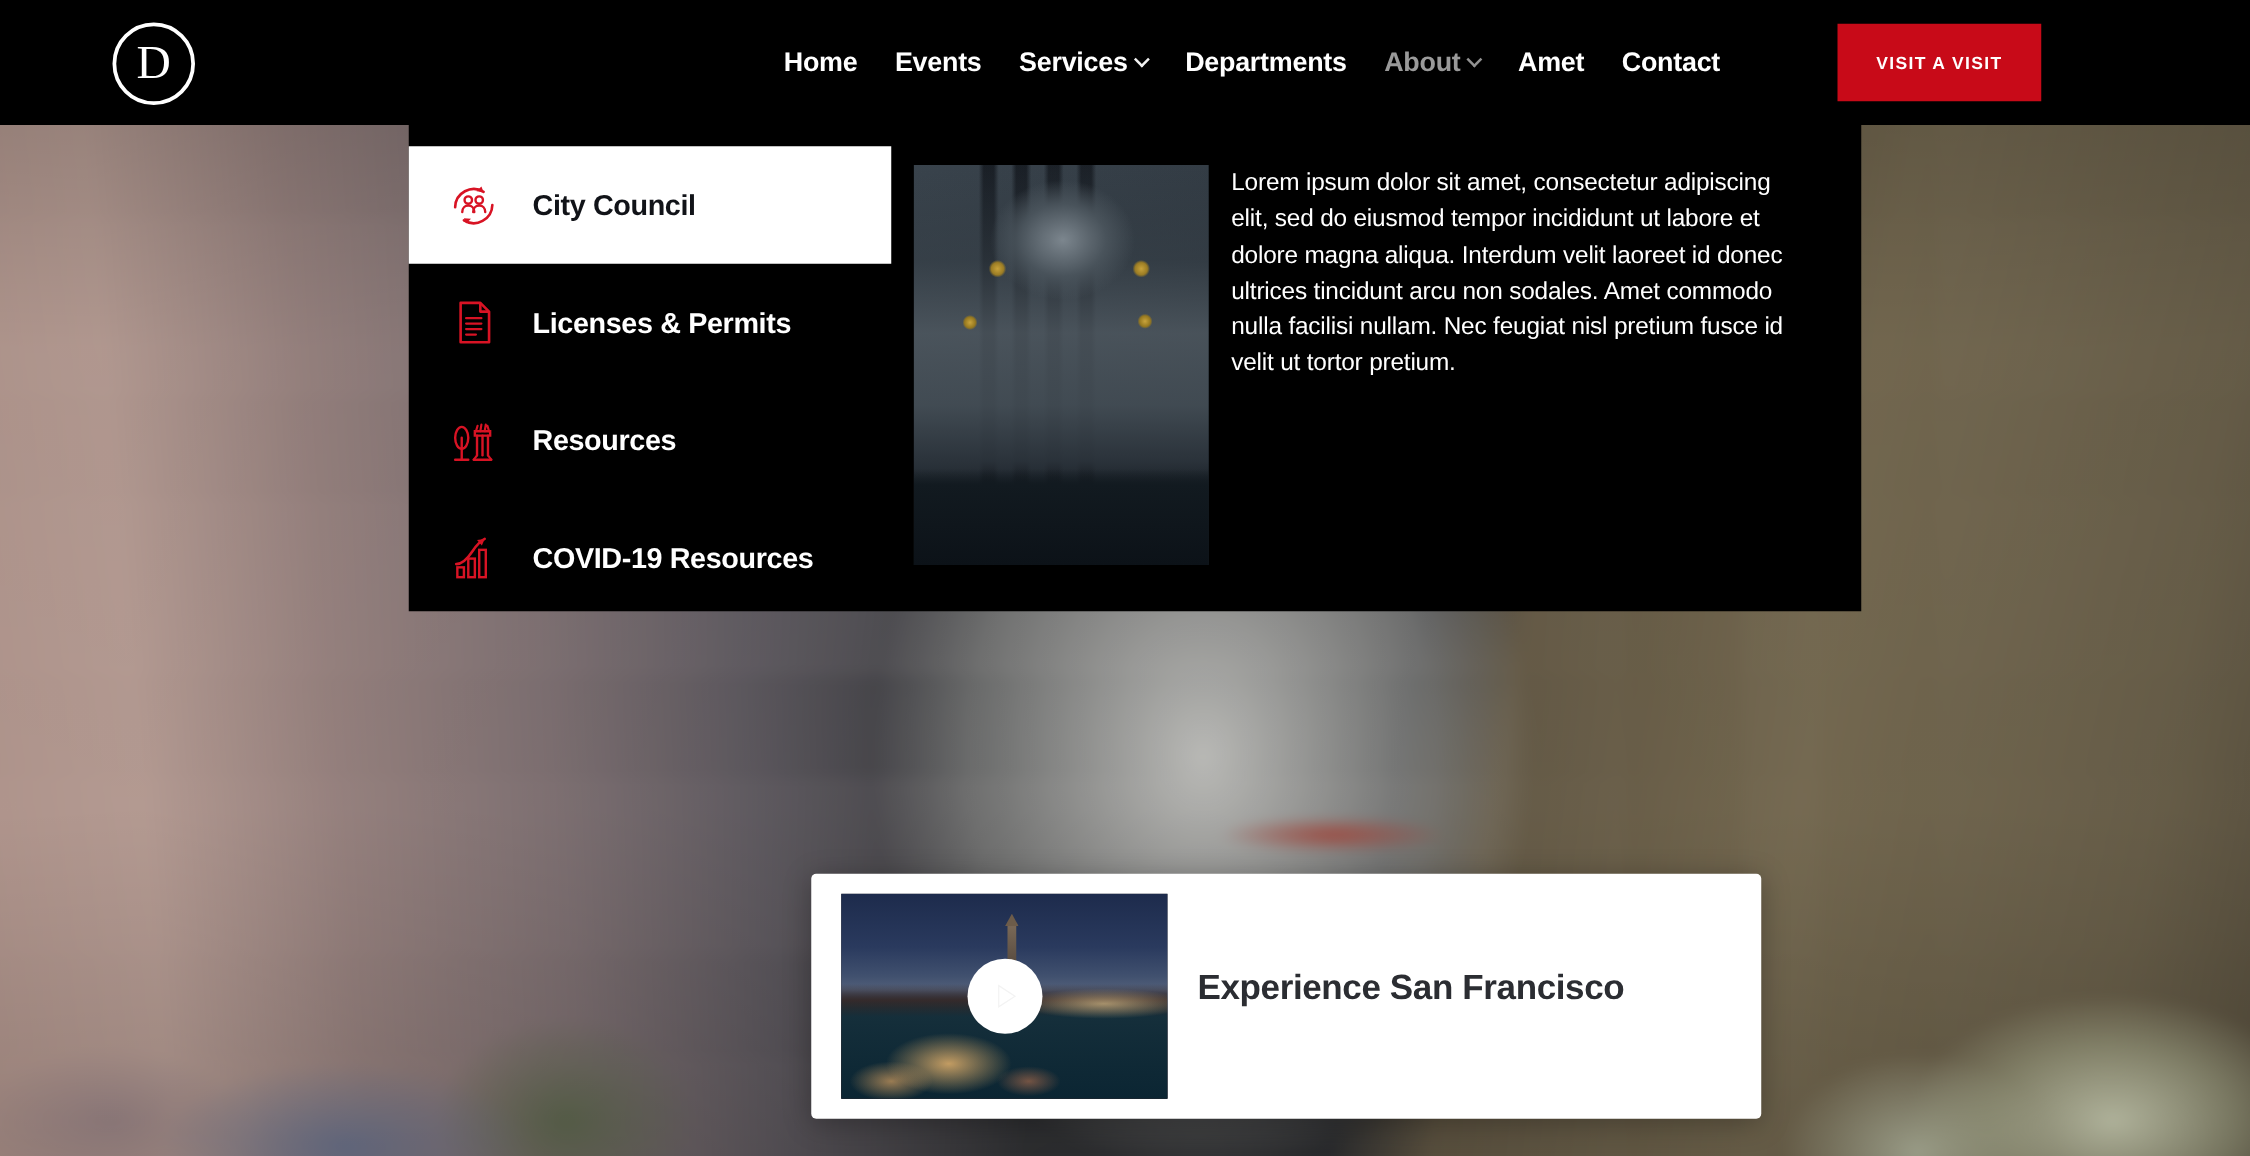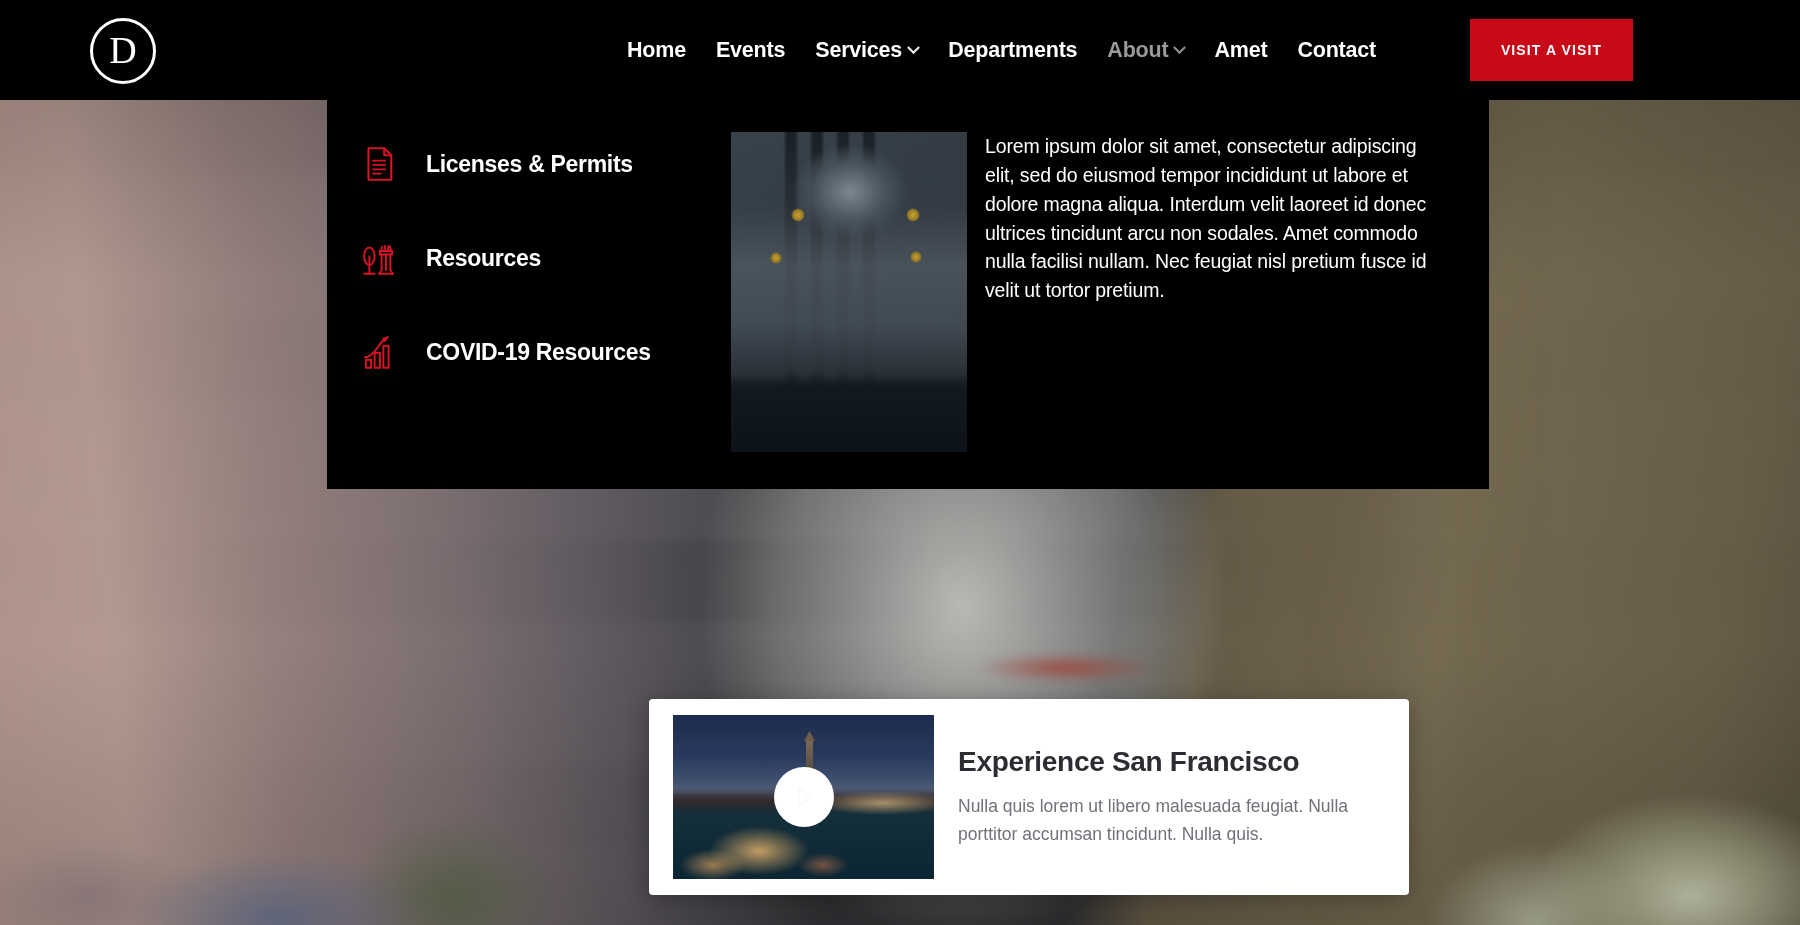--- a/index.html
+++ b/index.html
@@ -386,20 +386,33 @@
       </div>
     </nav>
 
     <button id="cta-btn">VISIT A VISIT</button>
   </div>
 
   <div id="mega">
 
     <div id="mega-left">
 
+      <div class="mega-item active">
+        <svg class="mi-icon" viewBox="0 0 48 48">
+          <path d="M7 26a17 17 0 0 1 26-14" fill="none" stroke="#d81324" stroke-width="2.4" stroke-linecap="round"></path>
+          <path d="M41 24a17 17 0 0 1-26 14" fill="none" stroke="#d81324" stroke-width="2.4" stroke-linecap="round"></path>
+          <path d="M33 12l-6.5-.6L31 7z" fill="#d81324"></path>
+          <path d="M15 36l6.5.6L17 41z" fill="#d81324"></path>
+          <circle cx="19" cy="19.5" r="3.4" fill="none" stroke="#d81324" stroke-width="2.2"></circle>
+          <circle cx="29" cy="19.5" r="3.4" fill="none" stroke="#d81324" stroke-width="2.2"></circle>
+          <path d="M13.5 30.5c0-3.6 2.5-6 5.5-6s5.5 2.4 5.5 6" fill="none" stroke="#d81324" stroke-width="2.2" stroke-linecap="round"></path>
+          <path d="M23.5 30.5c0-3.6 2.5-6 5.5-6s5.5 2.4 5.5 6" fill="none" stroke="#d81324" stroke-width="2.2" stroke-linecap="round"></path>
+        </svg>
+        <span class="mi-label">City Council</span>
+      </div>
 
       <div class="mega-item">
         <svg class="mi-icon" viewBox="0 0 48 48">
           <path d="M12 6h18l8 8v28H12z" fill="none" stroke="#d81324" stroke-width="2.4" stroke-linejoin="round"></path>
           <path d="M30 6v8h8" fill="none" stroke="#d81324" stroke-width="2.4" stroke-linejoin="round"></path>
           <path d="M17 20h14M17 25h14M17 30h14M17 35h9" stroke="#d81324" stroke-width="2" stroke-linecap="round"></path>
         </svg>
         <span class="mi-label">Licenses &amp; Permits</span>
       </div>
 
@@ -448,17 +461,16 @@
       <div id="play-button">
         <svg width="26" height="26" viewBox="0 0 26 26">
           <path d="M8 4.5 L21 13 L8 21.5 Z" fill="#ffffff" stroke="#ffffff" stroke-width="2.4" stroke-linejoin="round"></path>
           <path d="M8 4.5 L21 13 L8 21.5 Z" fill="none" stroke="#f3f3f3" stroke-width="1"></path>
         </svg>
       </div>
     </div>
 
     <div id="video-copy">
       <h3>Experience San Francisco</h3>
-      <p>Nulla quis lorem ut libero malesuada feugiat. Nulla porttitor accumsan tincidunt. Nulla quis.</p>
     </div>
   </div>
 
 </div>
 
 </body></html>

